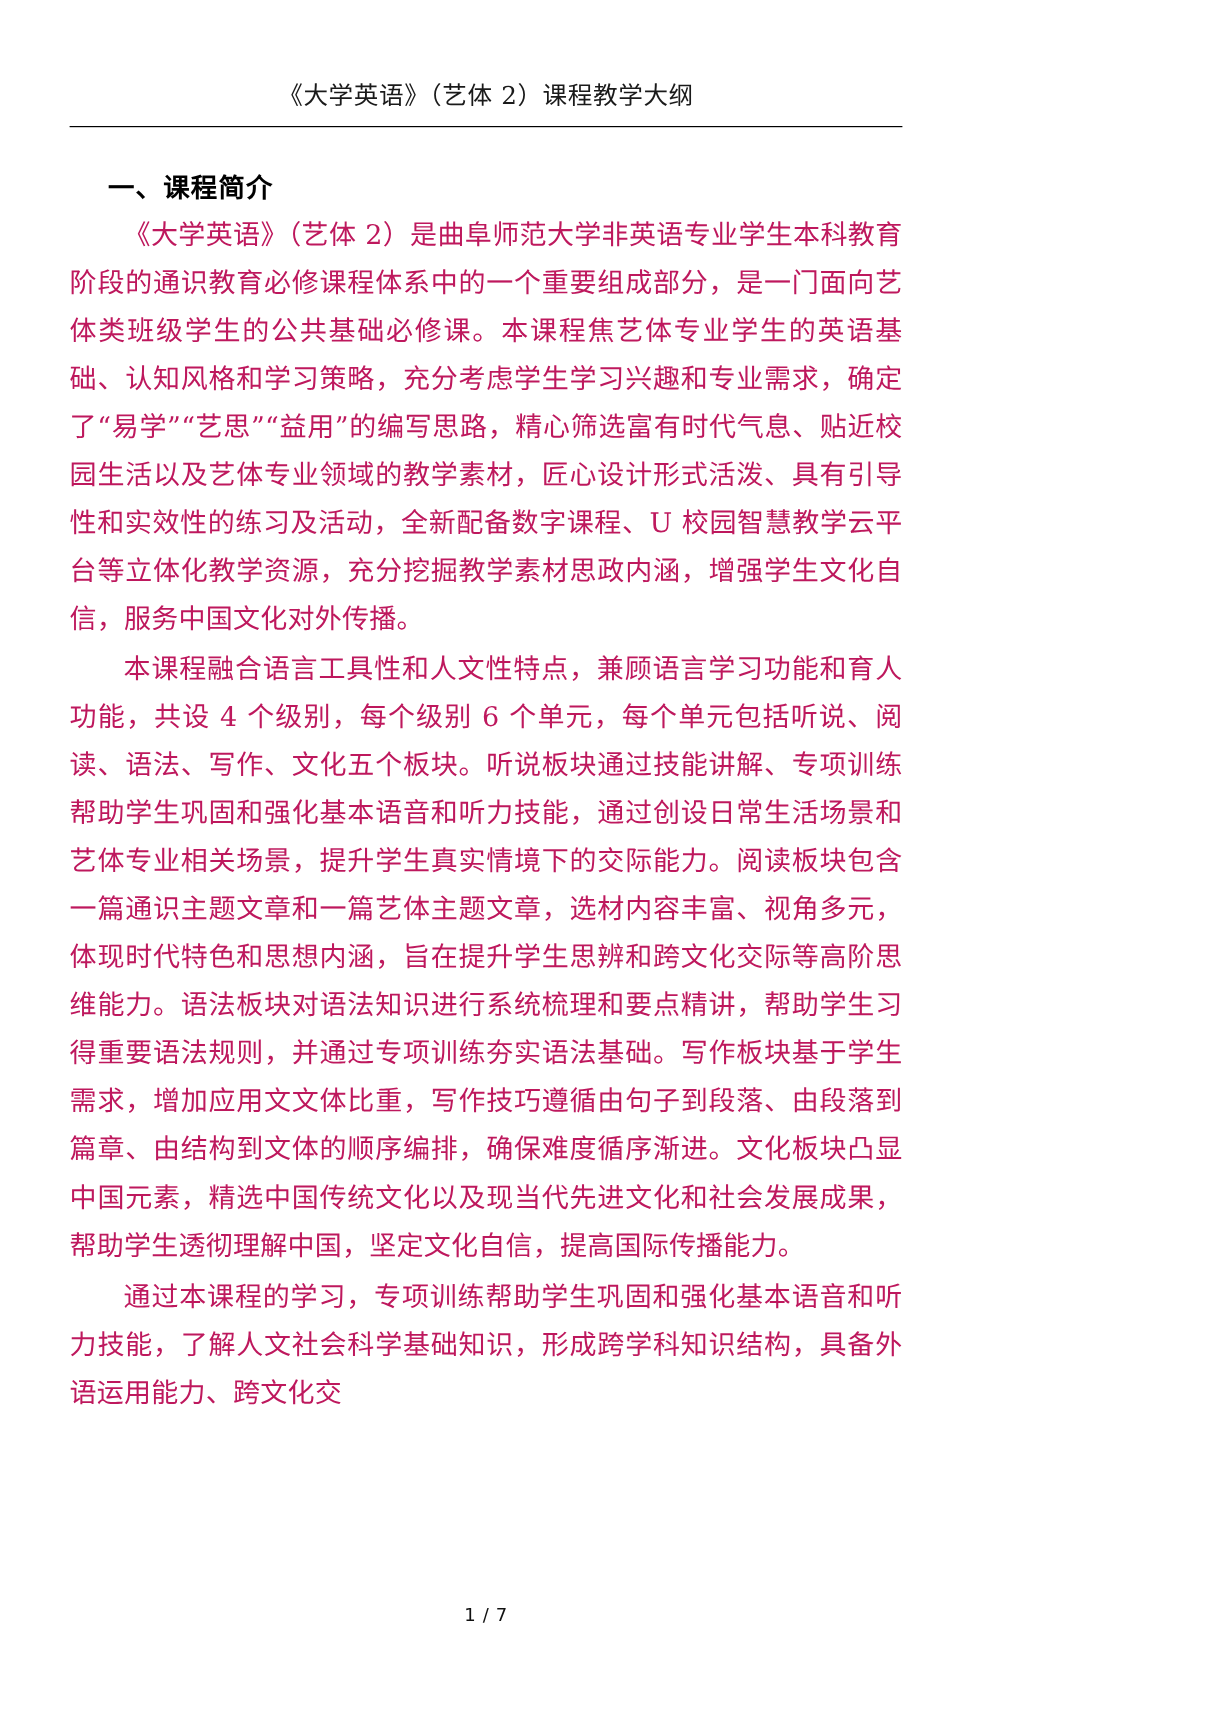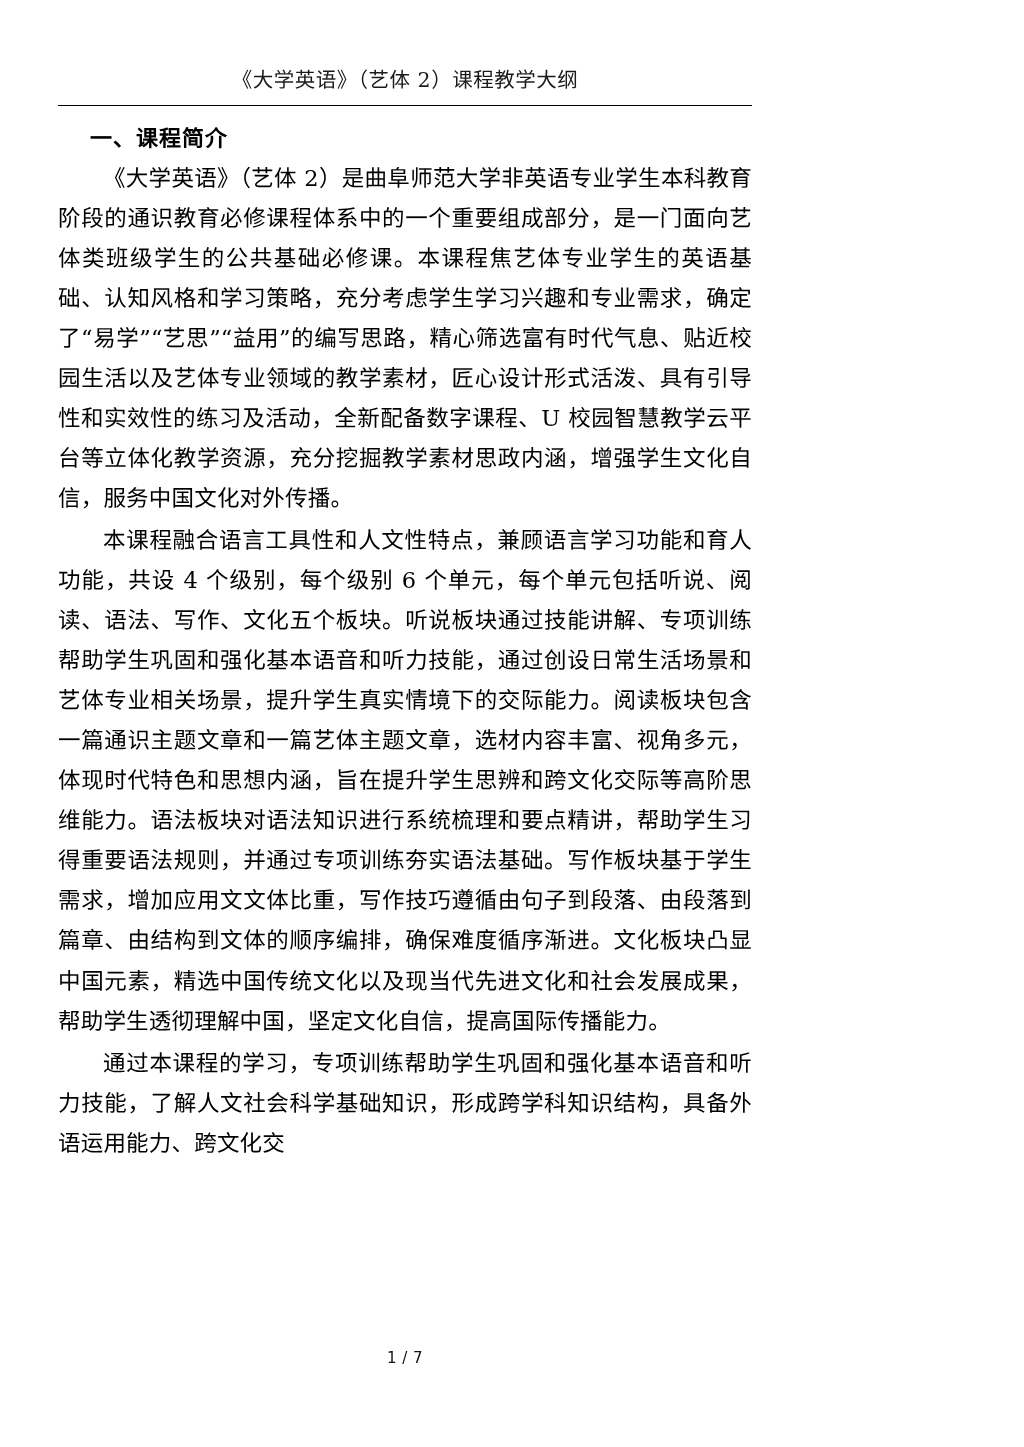--- a/index.html
+++ b/index.html
@@ -32,46 +32,46 @@
     color: #1a1a1a;
     line-height: 1.2;
   }
   .header-rule {
     margin-top: 12px;
     border: 0;
     border-top: 1.6px solid #000;
     width: 100%;
   }
   .content {
-    margin-top: 14px;
+    margin-top: 32px;
   }
   .section-heading {
     font-family: "DejaVu Sans", "Liberation Sans", sans-serif;
     font-weight: bold;
     font-size: 22px;
     letter-spacing: 1px;
     margin: 0 0 6px 0;
     padding-left: 32px;
     color: #000;
   }
   .para {
     font-size: 22.5px;
     line-height: 1.78;
     text-align: justify;
     text-justify: inter-ideograph;
     text-indent: 2em;
     margin: 0 0 2px 0;
     letter-spacing: 0.2px;
-    color: #000000;
+    color: #be185d;
   }
   .footer {
     position: absolute;
     left: 0;
     right: 0;
-    bottom: 80px;
+    bottom: 92px;
     text-align: center;
   }
   .page-number {
     font-family: "DejaVu Sans", "Liberation Sans", sans-serif;
     font-size: 15px;
     color: #111;
     letter-spacing: 0.5px;
   }
 </style>
 </head>

